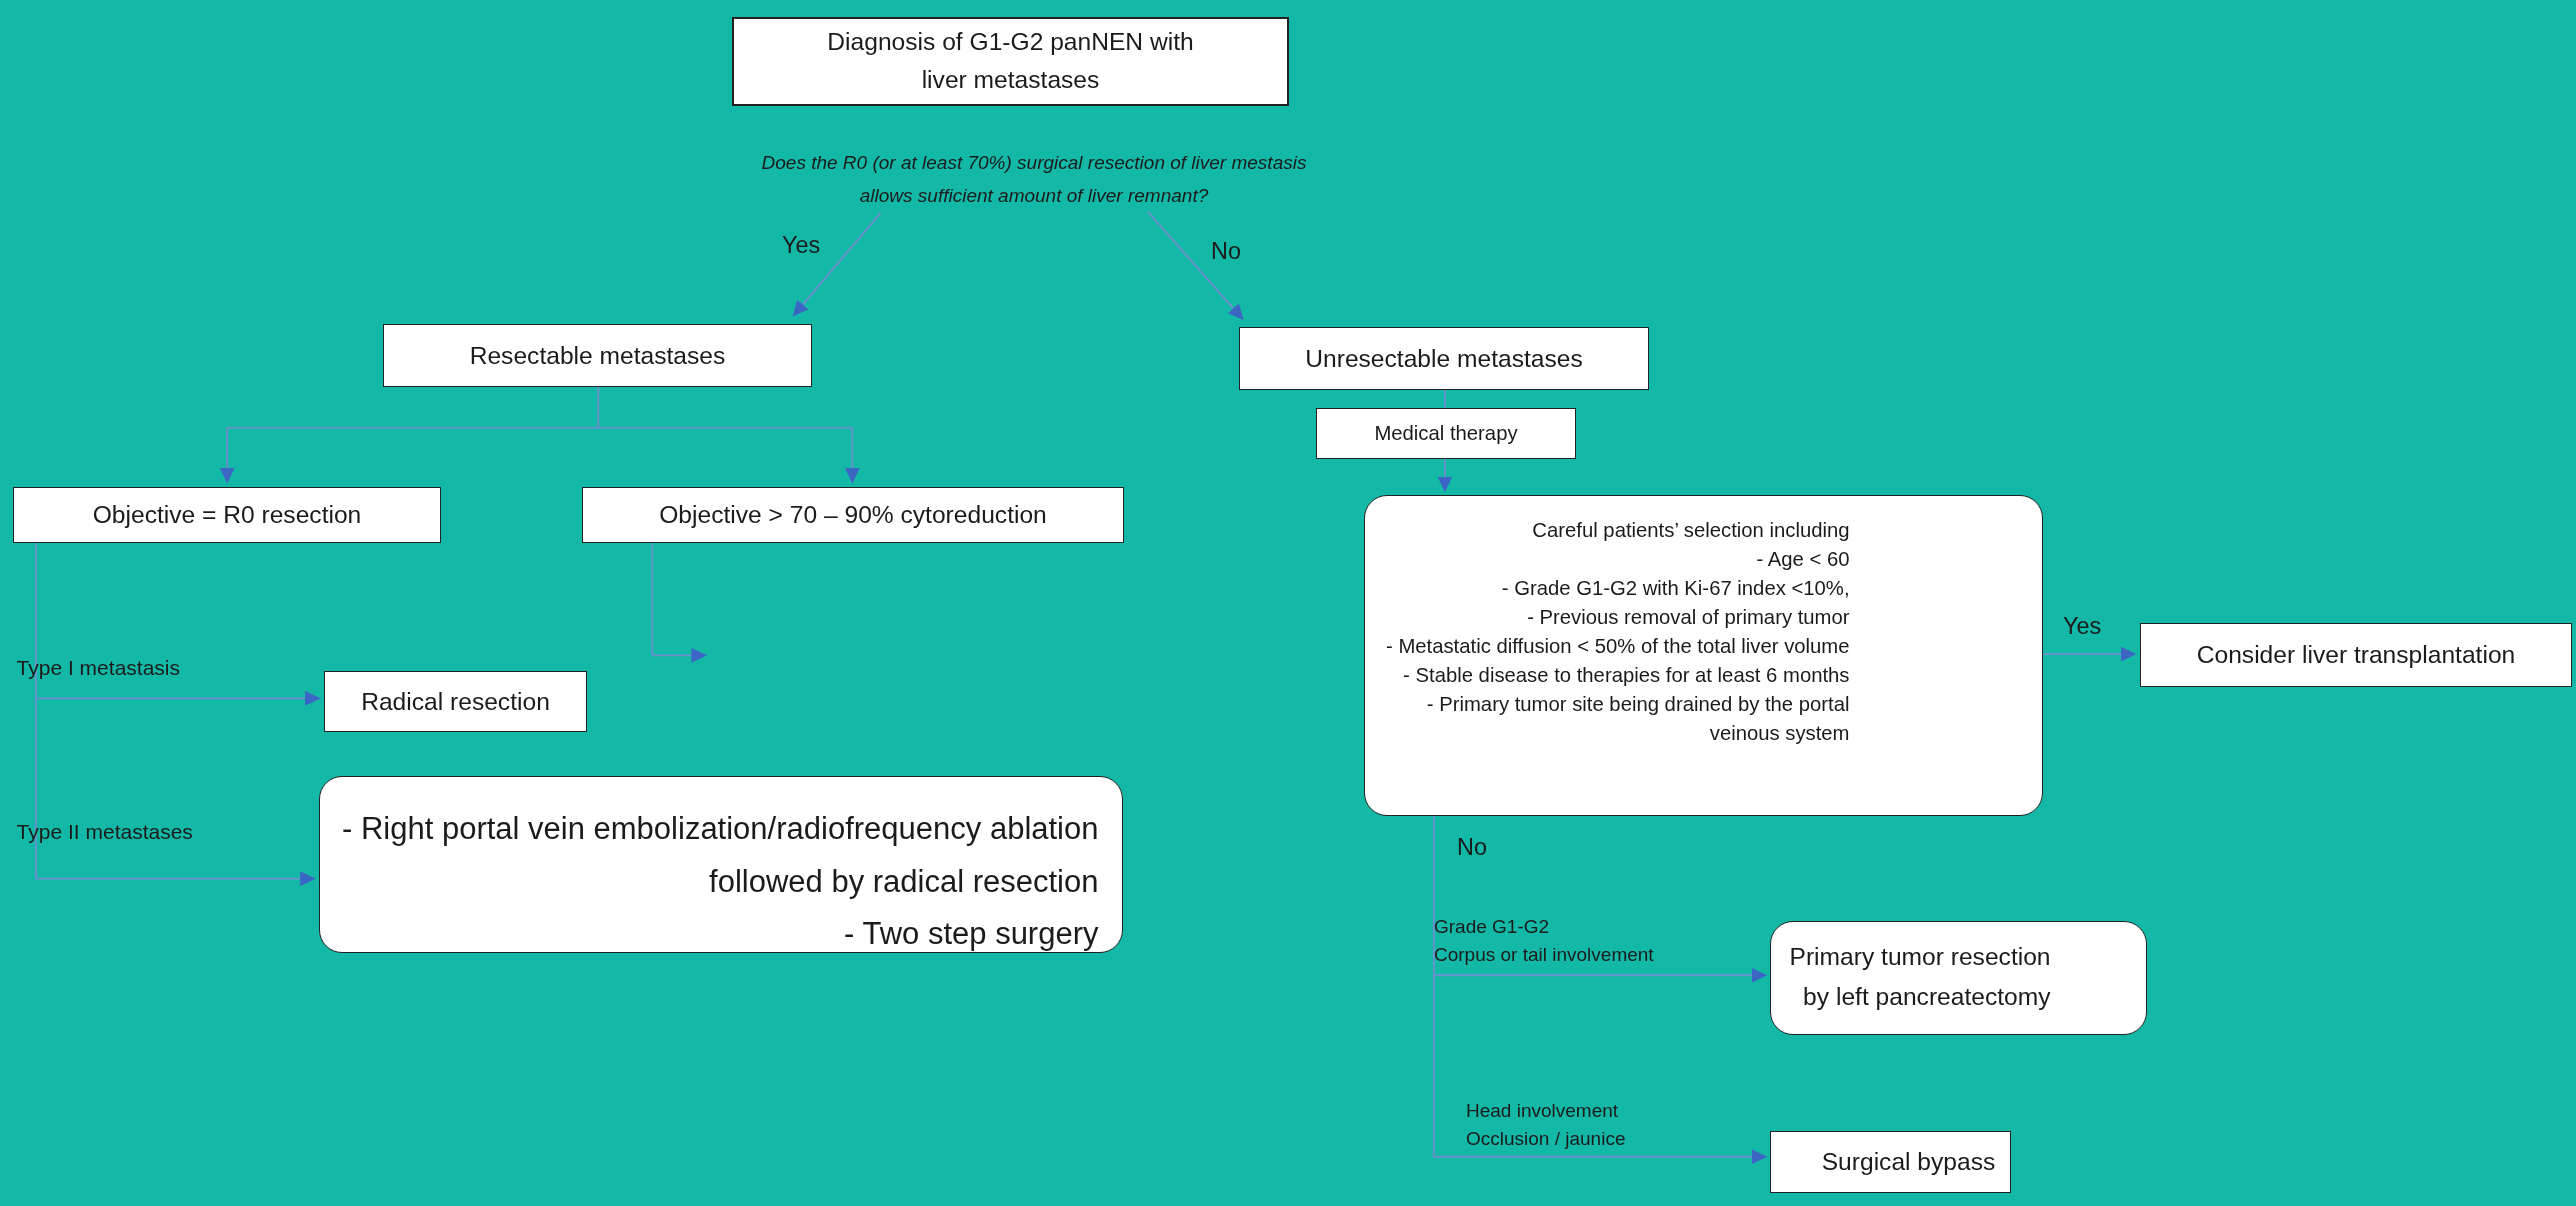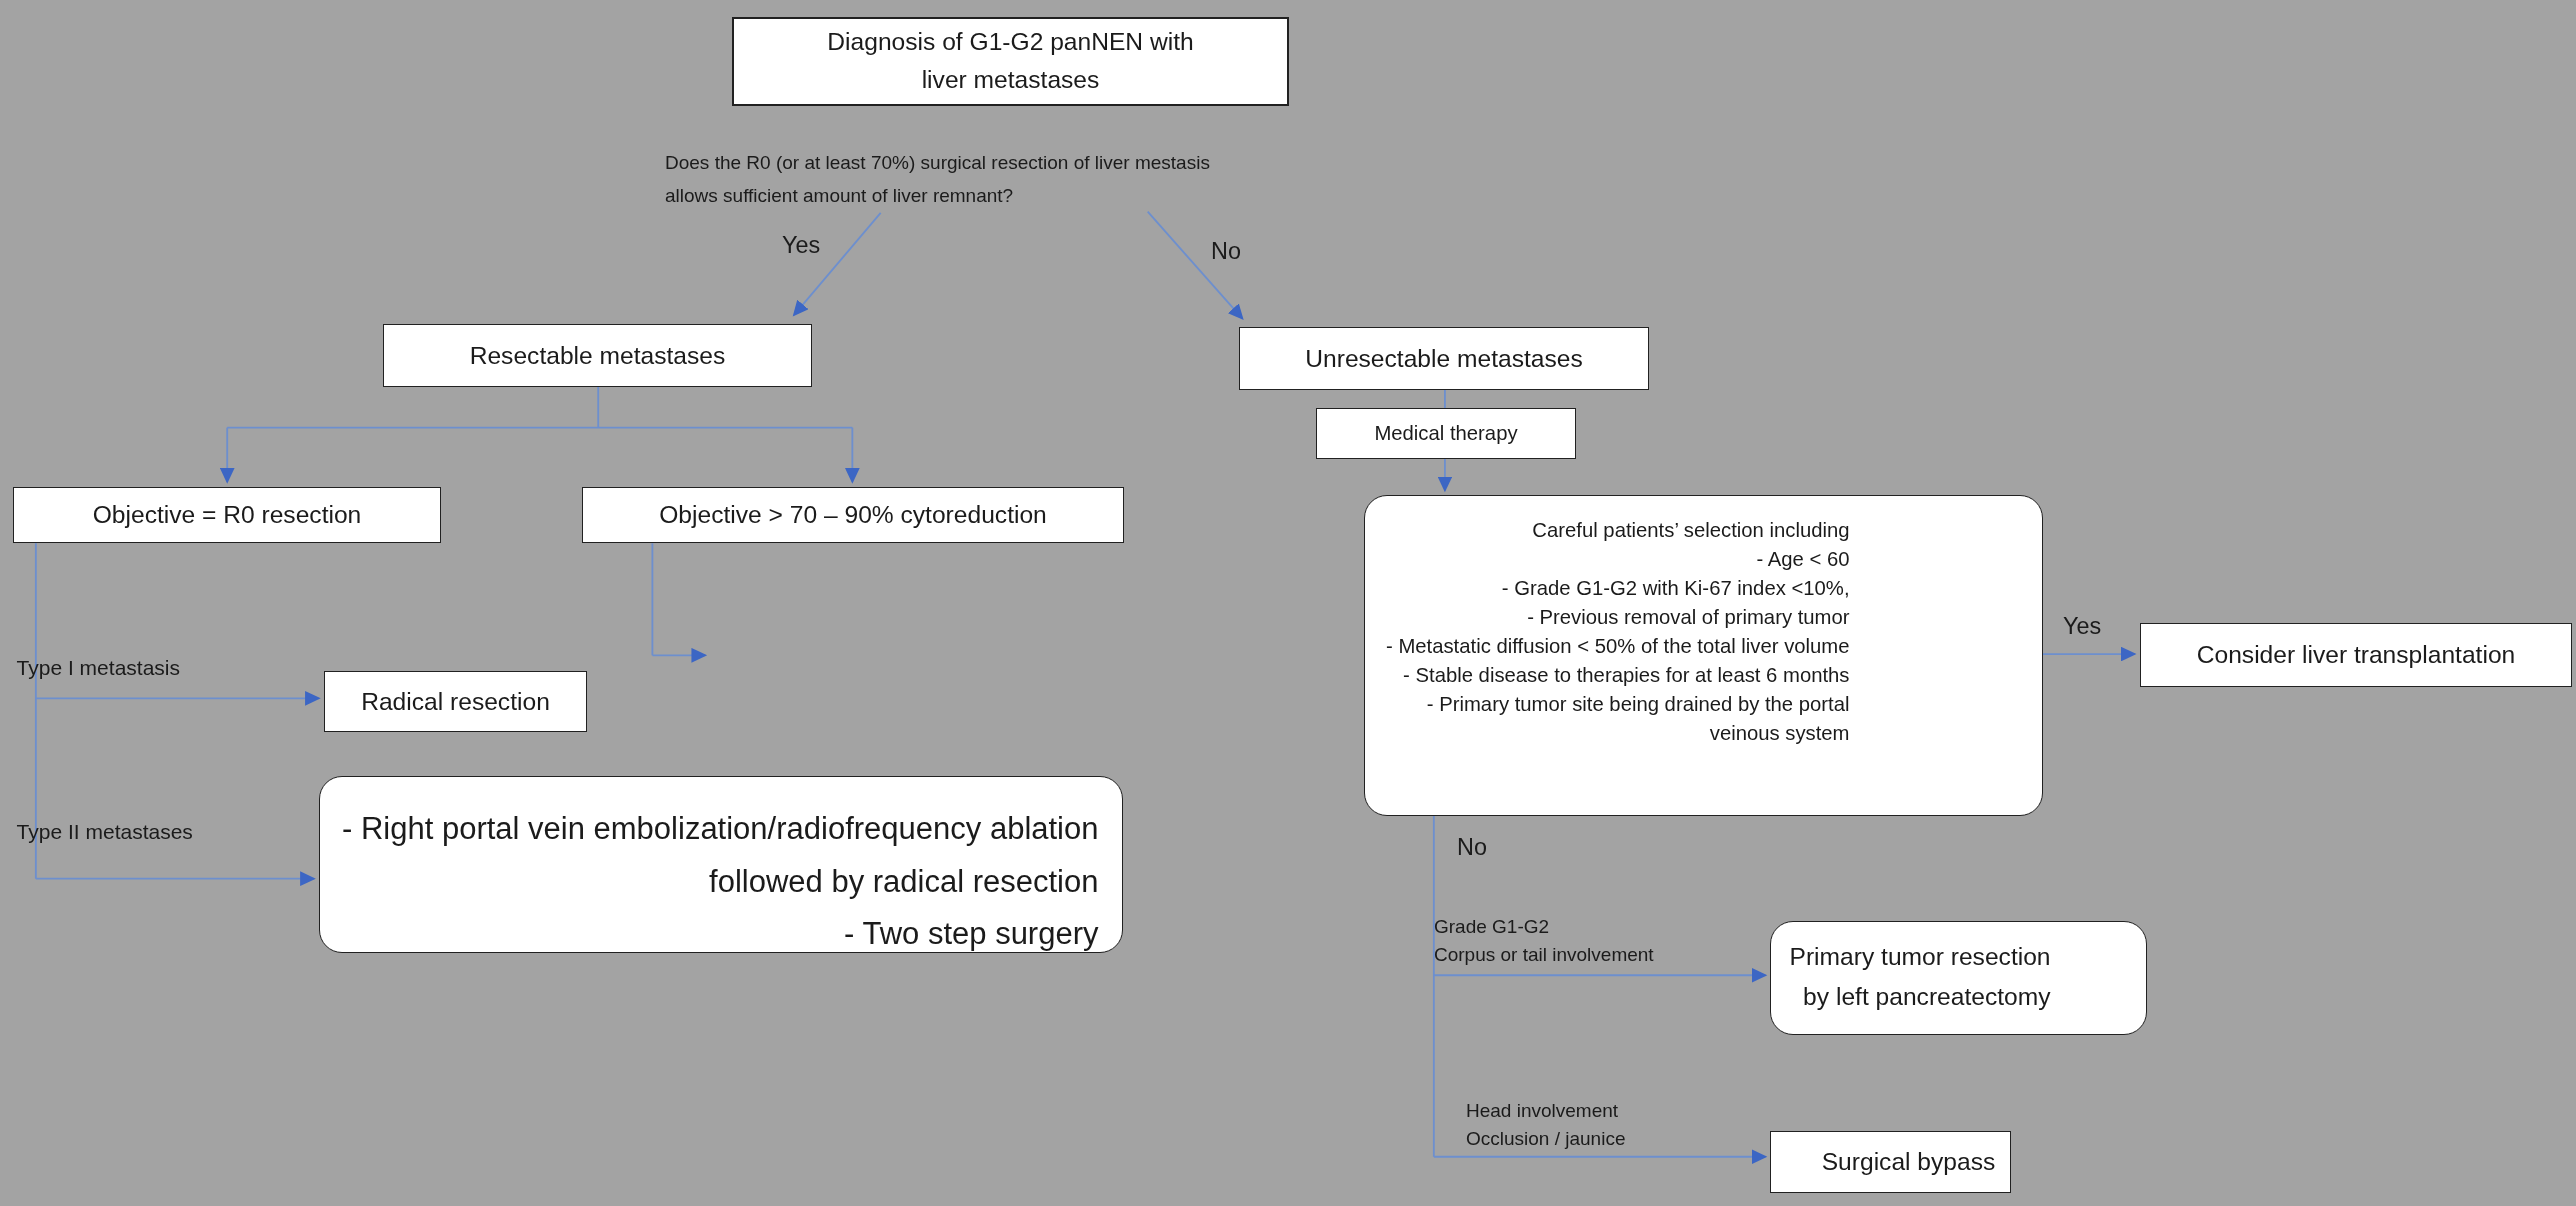--- a/index.html
+++ b/index.html
@@ -1,20 +1,20 @@
 <!DOCTYPE html>
 <html style="font-size:9.8px"><head>
 <meta charset="utf-8">
 <style>
   html, body { margin: 0; padding: 0; background: #ffffff; }
   #canvas {
     position: relative;
     width: 2576px;
     height: 1206px;
-    background: #a3a3a3;
+    background: #14b8a6;
     font-family: "Liberation Sans", "DejaVu Sans", sans-serif;
     color: #1b1b1b;
     overflow: hidden;
   }
   #connectors {
     position: absolute;
     left: 0; top: 0;
     width: 2576px; height: 1206px;
     z-index: 1;
   }
@@ -38,21 +38,21 @@
     align-items: flex-start;
     border-radius: 23px;
   }
   .label {
     position: absolute;
     z-index: 2;
     white-space: pre-wrap;
     font-size: 21px;
     line-height: 1.45;
   }
-  .label.center { text-align: left; }
+  .label.center { text-align: center; font-style: italic; }
 
   #title-box      { left: 732px; top: 16.6px;  width: 557px;  height: 89px; font-size: 24.6px; line-height: 1.55; border-width: 2.5px; }
   #question       { left: 665px; top: 146px; width: 738px; font-size: 19px; line-height: 1.75; }
   #yes-branch     { left: 782px; top: 229px; font-size: 23.4px; }
   #no-branch      { left: 1211px; top: 235px; font-size: 23.4px; }
   #resectable     { left: 383px;  top: 324px; width: 429px;  height: 63px; font-size: 24.6px; }
   #unresectable   { left: 1239px; top: 327px; width: 410px;  height: 63px; font-size: 24.6px; }
   #medical        { left: 1316px; top: 408px; width: 260px;  height: 51px;  font-size: 20.3px; }
   #objective-r0   { left: 13px;   top: 487px; width: 428px;  height: 56px;  font-size: 24.6px; }
   #objective-cyto { left: 582px;  top: 487px; width: 542px;  height: 56px;  font-size: 24.6px; }

